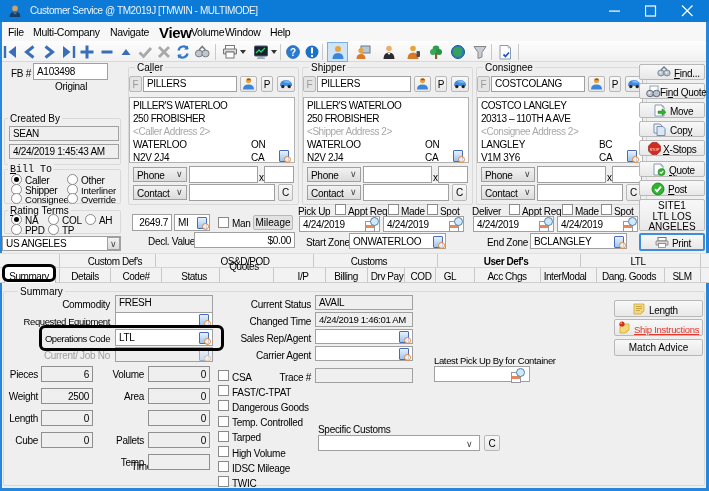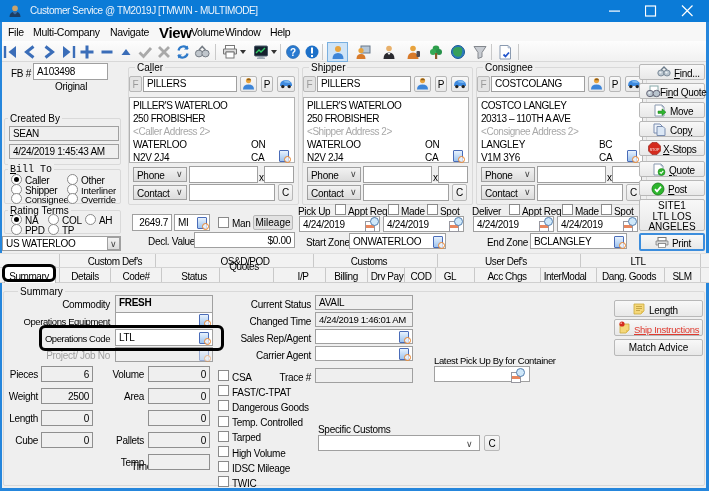--- a/index.html
+++ b/index.html
@@ -203,21 +203,21 @@
 <div class="lbl" style="left:25px;top:215px;">NA</div>
 <div class="radio" style="left:11px;top:224px;"></div>
 <div class="lbl" style="left:25px;top:225px;">PPD</div>
 <div class="radio" style="left:48px;top:214px;"></div>
 <div class="lbl" style="left:62px;top:215px;">COL</div>
 <div class="radio" style="left:48px;top:224px;"></div>
 <div class="lbl" style="left:62px;top:225px;">TP</div>
 <div class="radio" style="left:85px;top:214px;"></div>
 <div class="lbl" style="left:99px;top:215px;">AH</div>
 
-<div class="tb" style="left:2px;top:236px;width:119px;height:15px;line-height:11px;">US WATERLOO</div>
+<div class="tb" style="left:2px;top:236px;width:119px;height:15px;line-height:11px;">US ANGELES</div>
 <div class="combo" style="left:107px;top:237px;width:13px;height:13px;"></div>
 <div class="chev" style="left:110px;top:239px;">∨</div>
 
 <div id="parties">
 <div class="grp" style="left:128px;top:67px;width:171px;height:138px;"></div>
 <div class="glbl" style="left:135px;top:62px;">Ca<span class="u">l</span>ler</div>
 <div class="btn" style="left:129px;top:76px;width:13px;height:16px;line-height:15px;color:#9a9a9a;background:#e4e4e4;">F</div>
 <div class="tb" style="left:143px;top:76px;width:94px;height:16px;line-height:12px;">PILLERS</div>
 <div class="btn" style="left:240px;top:76px;width:17px;height:16px;"></div>
 <svg class="abs" style="left:242px;top:77px;" width="13" height="13" viewBox="0 0 13 13">
@@ -440,21 +440,21 @@
 <div class="abs" style="left:0px;top:267px;width:709px;height:16px;background:#f2f2f2;border-top:1px solid #d4d4d4;border-bottom:1px solid #cfcfcf;"></div>
 <div class="abs" style="left:59px;top:254px;width:1px;height:13px;background:#c9c9c9;"></div>
 <div class="abs" style="left:155px;top:254px;width:1px;height:13px;background:#c9c9c9;"></div>
 <div class="abs" style="left:313px;top:254px;width:1px;height:13px;background:#c9c9c9;"></div>
 <div class="abs" style="left:437px;top:254px;width:1px;height:13px;background:#c9c9c9;"></div>
 <div class="abs" style="left:580px;top:254px;width:1px;height:13px;background:#c9c9c9;"></div>
 <div class="abs" style="left:700px;top:254px;width:1px;height:13px;background:#c9c9c9;"></div>
 <div class="lbl" style="left:115px;top:256px;transform:translateX(-50%);letter-spacing:-0.45px;">Custom Def's</div>
 <div class="lbl" style="left:245px;top:256px;transform:translateX(-50%);letter-spacing:-0.45px;">OS&amp;D/POD</div>
 <div class="lbl" style="left:369px;top:256px;transform:translateX(-50%);letter-spacing:-0.45px;">Customs</div>
-<div class="lbl" style="left:506px;top:256px;transform:translateX(-50%);letter-spacing:-0.45px;">User Def's</div>
+<div class="lbl" style="left:506px;top:256px;transform:translateX(-50%);letter-spacing:-0.45px;font-weight:bold;">User Def's</div>
 <div class="lbl" style="left:638px;top:256px;transform:translateX(-50%);letter-spacing:-0.45px;">LTL</div>
 <div class="abs" style="left:59px;top:268px;width:1px;height:14px;background:#c9c9c9;"></div>
 <div class="abs" style="left:110px;top:268px;width:1px;height:14px;background:#c9c9c9;"></div>
 <div class="abs" style="left:161px;top:268px;width:1px;height:14px;background:#c9c9c9;"></div>
 <div class="abs" style="left:219px;top:268px;width:1px;height:14px;background:#c9c9c9;"></div>
 <div class="abs" style="left:273px;top:268px;width:1px;height:14px;background:#c9c9c9;"></div>
 <div class="abs" style="left:325px;top:268px;width:1px;height:14px;background:#c9c9c9;"></div>
 <div class="abs" style="left:367px;top:268px;width:1px;height:14px;background:#c9c9c9;"></div>
 <div class="abs" style="left:404px;top:268px;width:1px;height:14px;background:#c9c9c9;"></div>
 <div class="abs" style="left:435px;top:268px;width:1px;height:14px;background:#c9c9c9;"></div>
@@ -479,24 +479,24 @@
 <div class="abs" style="left:4px;top:266px;width:52px;height:17px;background:#fff;border:1px solid #bbb;border-bottom:none;"></div>
 <div class="lbl" style="left:29px;top:271px;transform:translateX(-50%);letter-spacing:-0.45px;">Summary</div>
 <div class="abs" style="left:2px;top:264px;width:54px;height:18px;border:3.5px solid #000;border-radius:6px;"></div>
 
 </div>
 
 <div id="summary">
 <div class="grp" style="left:3px;top:291px;width:702px;height:195px;"></div>
 <div class="glbl" style="left:18px;top:286px;">Summary</div>
 <div class="lbl" style="left:110px;top:299px;transform:translateX(-100%);">Commodity</div>
-<div class="lbl" style="left:110px;top:316px;transform:translateX(-100%);font-size:9.5px;letter-spacing:-0.4px;">Operations Equipment</div>
+<div class="lbl" style="left:110px;top:316px;transform:translateX(-100%);font-size:9.5px;letter-spacing:-0.4px;">Requested Equipment</div>
 <div class="lbl" style="left:110px;top:333px;transform:translateX(-100%);font-size:9.5px;letter-spacing:-0.45px;">Operations Code</div>
-<div class="lbl" style="left:110px;top:350px;transform:translateX(-100%);color:#9f9f9f;">Project/ Job No</div>
-<div class="tb dis" style="left:115px;top:295px;width:98px;height:24px;line-height:11px;font-weight:bold;">FRESH</div>
+<div class="lbl" style="left:110px;top:350px;transform:translateX(-100%);color:#9f9f9f;">Current/ Job No</div>
+<div class="tb dis" style="left:115px;top:295px;width:98px;height:24px;line-height:11px;">FRESH</div>
 <div class="tb" style="left:115px;top:312px;width:98px;height:15px;line-height:11px;"></div>
 <div class="icdoc" style="left:198px;top:314px;"></div>
 <div class="tb" style="left:115px;top:329px;width:98px;height:17px;line-height:13px;">LTL</div>
 <div class="icdoc" style="left:198px;top:332px;"></div>
 <div class="tb dis" style="left:115px;top:347px;width:98px;height:15px;line-height:11px;"></div>
 <div class="icdoc" style="left:198px;top:349px;opacity:0.5;"></div>
 <div class="abs" style="left:39px;top:325px;width:185px;height:26px;border:3.5px solid #000;border-radius:6px;"></div>
 <div class="lbl" style="left:311px;top:299px;transform:translateX(-100%);">Current Status</div>
 <div class="lbl" style="left:311px;top:316px;transform:translateX(-100%);">Changed Time</div>
 <div class="lbl" style="left:311px;top:333px;transform:translateX(-100%);">Sales Rep/Agent</div>

